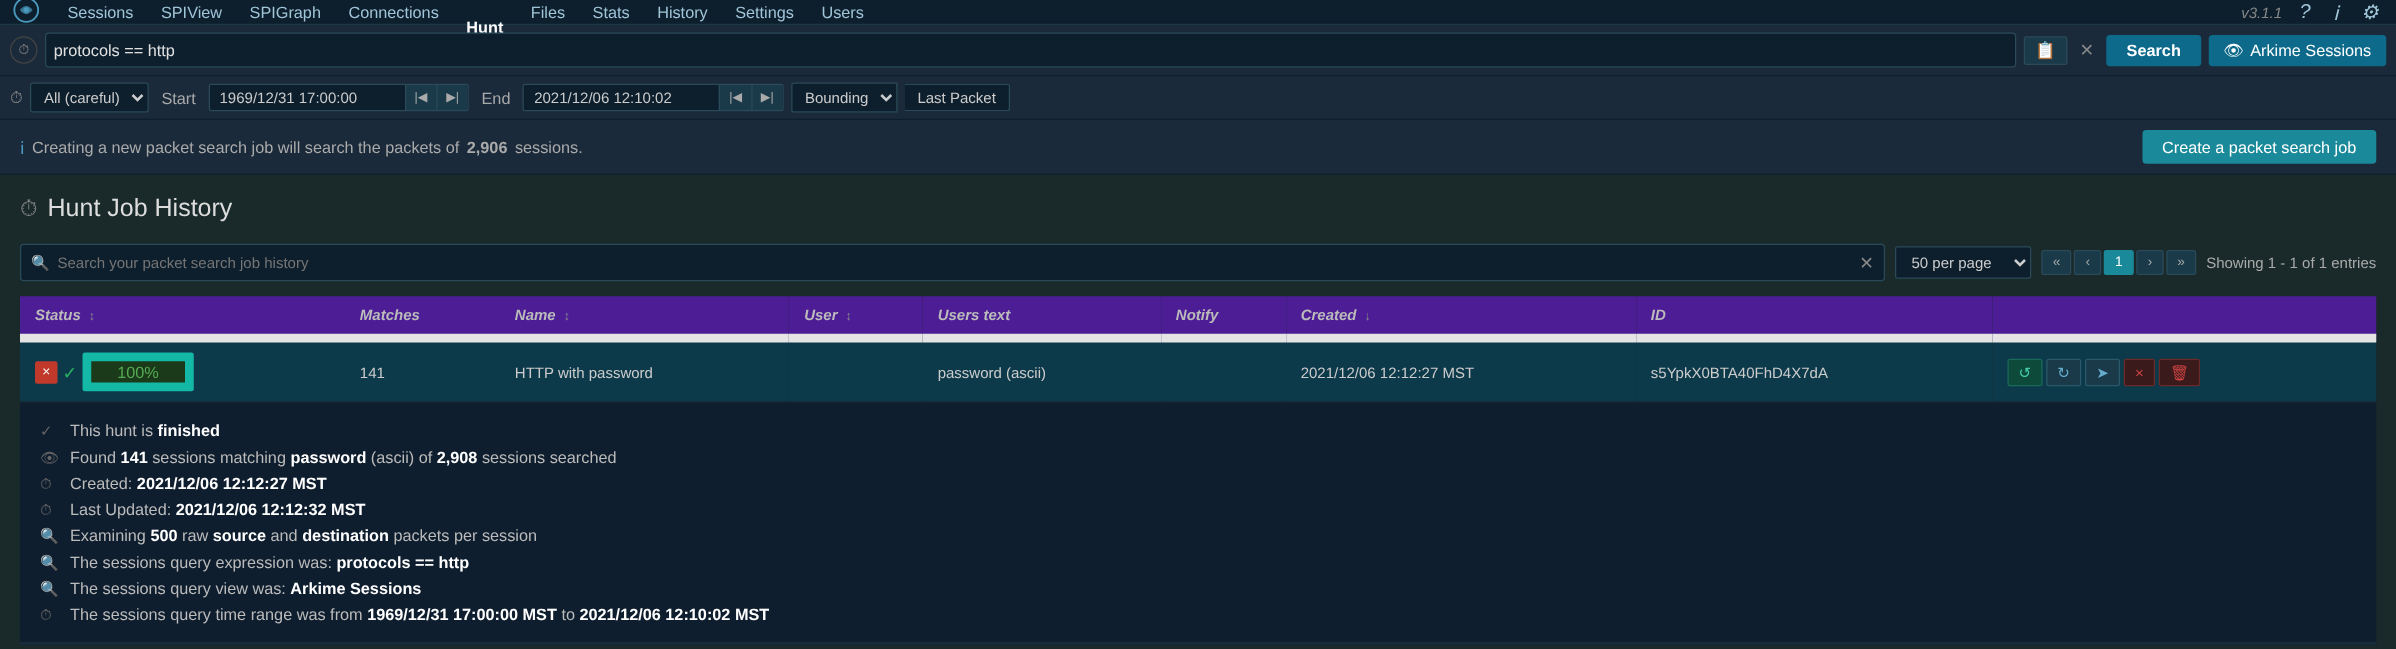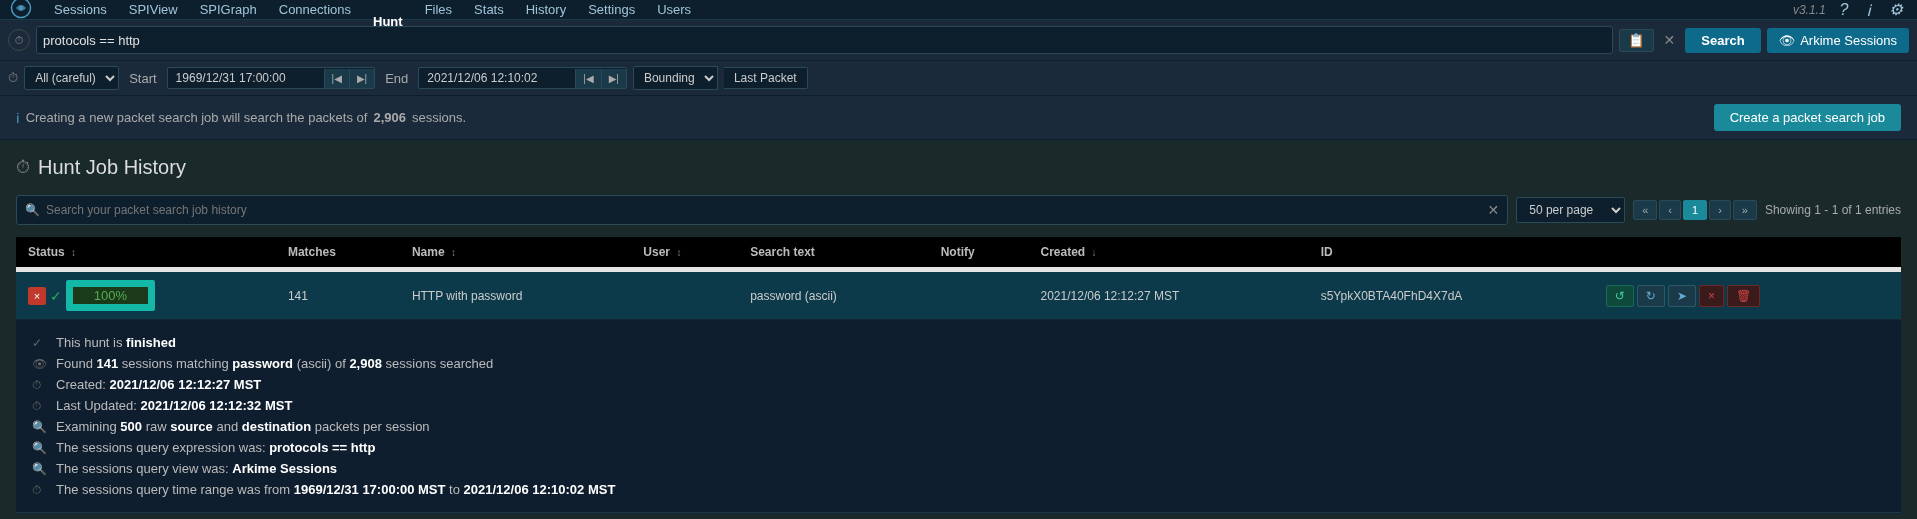--- a/index.html
+++ b/index.html
@@ -315,28 +315,29 @@
       white-space: nowrap;
     }
 
     
     .data-table {
       width: 100%;
       border-collapse: collapse;
       background: #1a2a2a;
     }
     .data-table th {
-      background: #000000;
+      background: #4c1d95;
       color: #bbb;
       padding: 8px 12px;
       text-align: left;
       font-size: 12px;
-      border-bottom: 5px solid #e5e5e5;
+      border-bottom: 7px solid #e5e5e5;
       cursor: pointer;
       white-space: nowrap;
+      font-style: italic;
     }
     .sort-icon { color: #888; font-size: 10px; margin-left: 3px; }
     .data-table td {
       padding: 8px 12px;
       border-bottom: 1px solid #152535;
       font-size: 12px;
       color: #ccc;
     }
     .row-active td {
       background: #0d3a4a;
@@ -523,21 +524,21 @@
     <span class="showing-text">Showing 1 - 1 of 1 entries</span>
   </div>
 
   <table class="data-table">
     <thead>
       <tr>
         <th>Status <span class="sort-icon">↕</span></th>
         <th>Matches</th>
         <th>Name <span class="sort-icon">↕</span></th>
         <th>User <span class="sort-icon">↕</span></th>
-        <th>Search text</th>
+        <th>Users text</th>
         <th>Notify</th>
         <th>Created <span class="sort-icon">↓</span></th>
         <th>ID</th>
         <th></th>
       </tr>
     </thead>
     <tbody>
 
       <tr class="row-active">
         <td>

